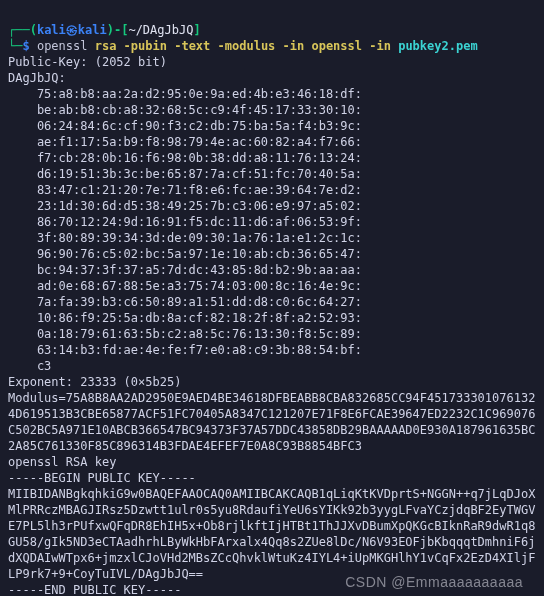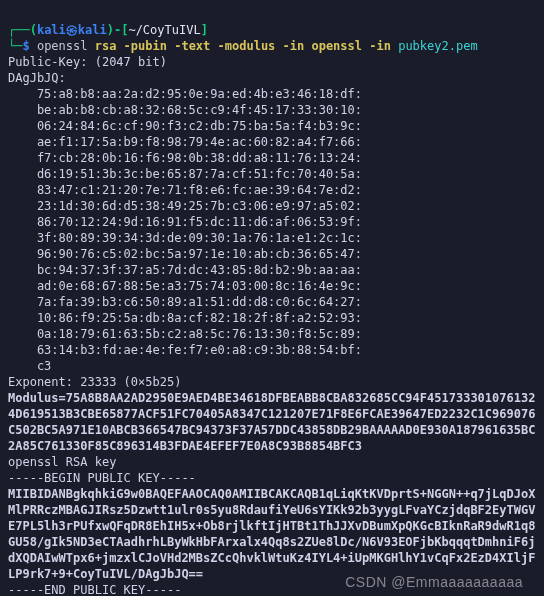--- a/index.html
+++ b/index.html
@@ -16,46 +16,45 @@
     position: relative;
   }
   .term {
     padding: 6px 8px 8px 8px;
     white-space: pre;
   }
   .prompt-line { }
   .blue   { color: #3b82f6; font-weight: bold; }
   .green  { color: #16c97e; font-weight: bold; }
   .yellow { color: #d8c55a; font-weight: bold; }
-  .cyan   { color: #3bd3d3; font-weight: normal; }
+  .cyan   { color: #3bd3d3; font-weight: bold; }
   .white  { color: #dfe2f1; }
   .gray   { color: #c3c6da; margin-top: 20px; }
   .wrap {
     white-space: pre-wrap;
     word-break: break-all;
-    font-weight: bold;
   }
   .watermark {
     position: absolute;
     bottom: 6px;
     right: 21px;
     font-family: Arial, sans-serif;
     font-size: 14px;
     color: rgba(220,220,230,0.55);
     letter-spacing: 0.5px;
     pointer-events: none;
   }
 </style>
 </head>
 <body>
 
 <div class="term">
-<span class="prompt-line"><span class="green">┌──(</span><span class="blue">kali</span><span class="blue">㉿</span><span class="blue">kali</span><span class="green">)-[</span><span class="white">~/CoyTuIVL</span><span class="green">]</span></span>
+<span class="prompt-line"><span class="green">┌──(</span><span class="blue">kali</span><span class="blue">㉿</span><span class="blue">kali</span><span class="green">)-[</span><span class="white">~/DAgJbJQ</span><span class="green">]</span></span>
 <span class="prompt-line"><span class="green">└─</span><span class="blue">$ </span><span class="gray">openssl</span><span class="yellow"> rsa -pubin -text -modulus -in openssl -in </span><span class="cyan">pubkey2.pem</span></span>
-<span>Public-Key: (2047 bit)</span>
+<span>Public-Key: (2052 bit)</span>
 <span>DAgJbJQ:</span>
 <span>    75:a8:b8:aa:2a:d2:95:0e:9a:ed:4b:e3:46:18:df:</span>
 <span>    be:ab:b8:cb:a8:32:68:5c:c9:4f:45:17:33:30:10:</span>
 <span>    06:24:84:6c:cf:90:f3:c2:db:75:ba:5a:f4:b3:9c:</span>
 <span>    ae:f1:17:5a:b9:f8:98:79:4e:ac:60:82:a4:f7:66:</span>
 <span>    f7:cb:28:0b:16:f6:98:0b:38:dd:a8:11:76:13:24:</span>
 <span>    d6:19:51:3b:3c:be:65:87:7a:cf:51:fc:70:40:5a:</span>
 <span>    83:47:c1:21:20:7e:71:f8:e6:fc:ae:39:64:7e:d2:</span>
 <span>    23:1d:30:6d:d5:38:49:25:7b:c3:06:e9:97:a5:02:</span>
 <span>    86:70:12:24:9d:16:91:f5:dc:11:d6:af:06:53:9f:</span>

